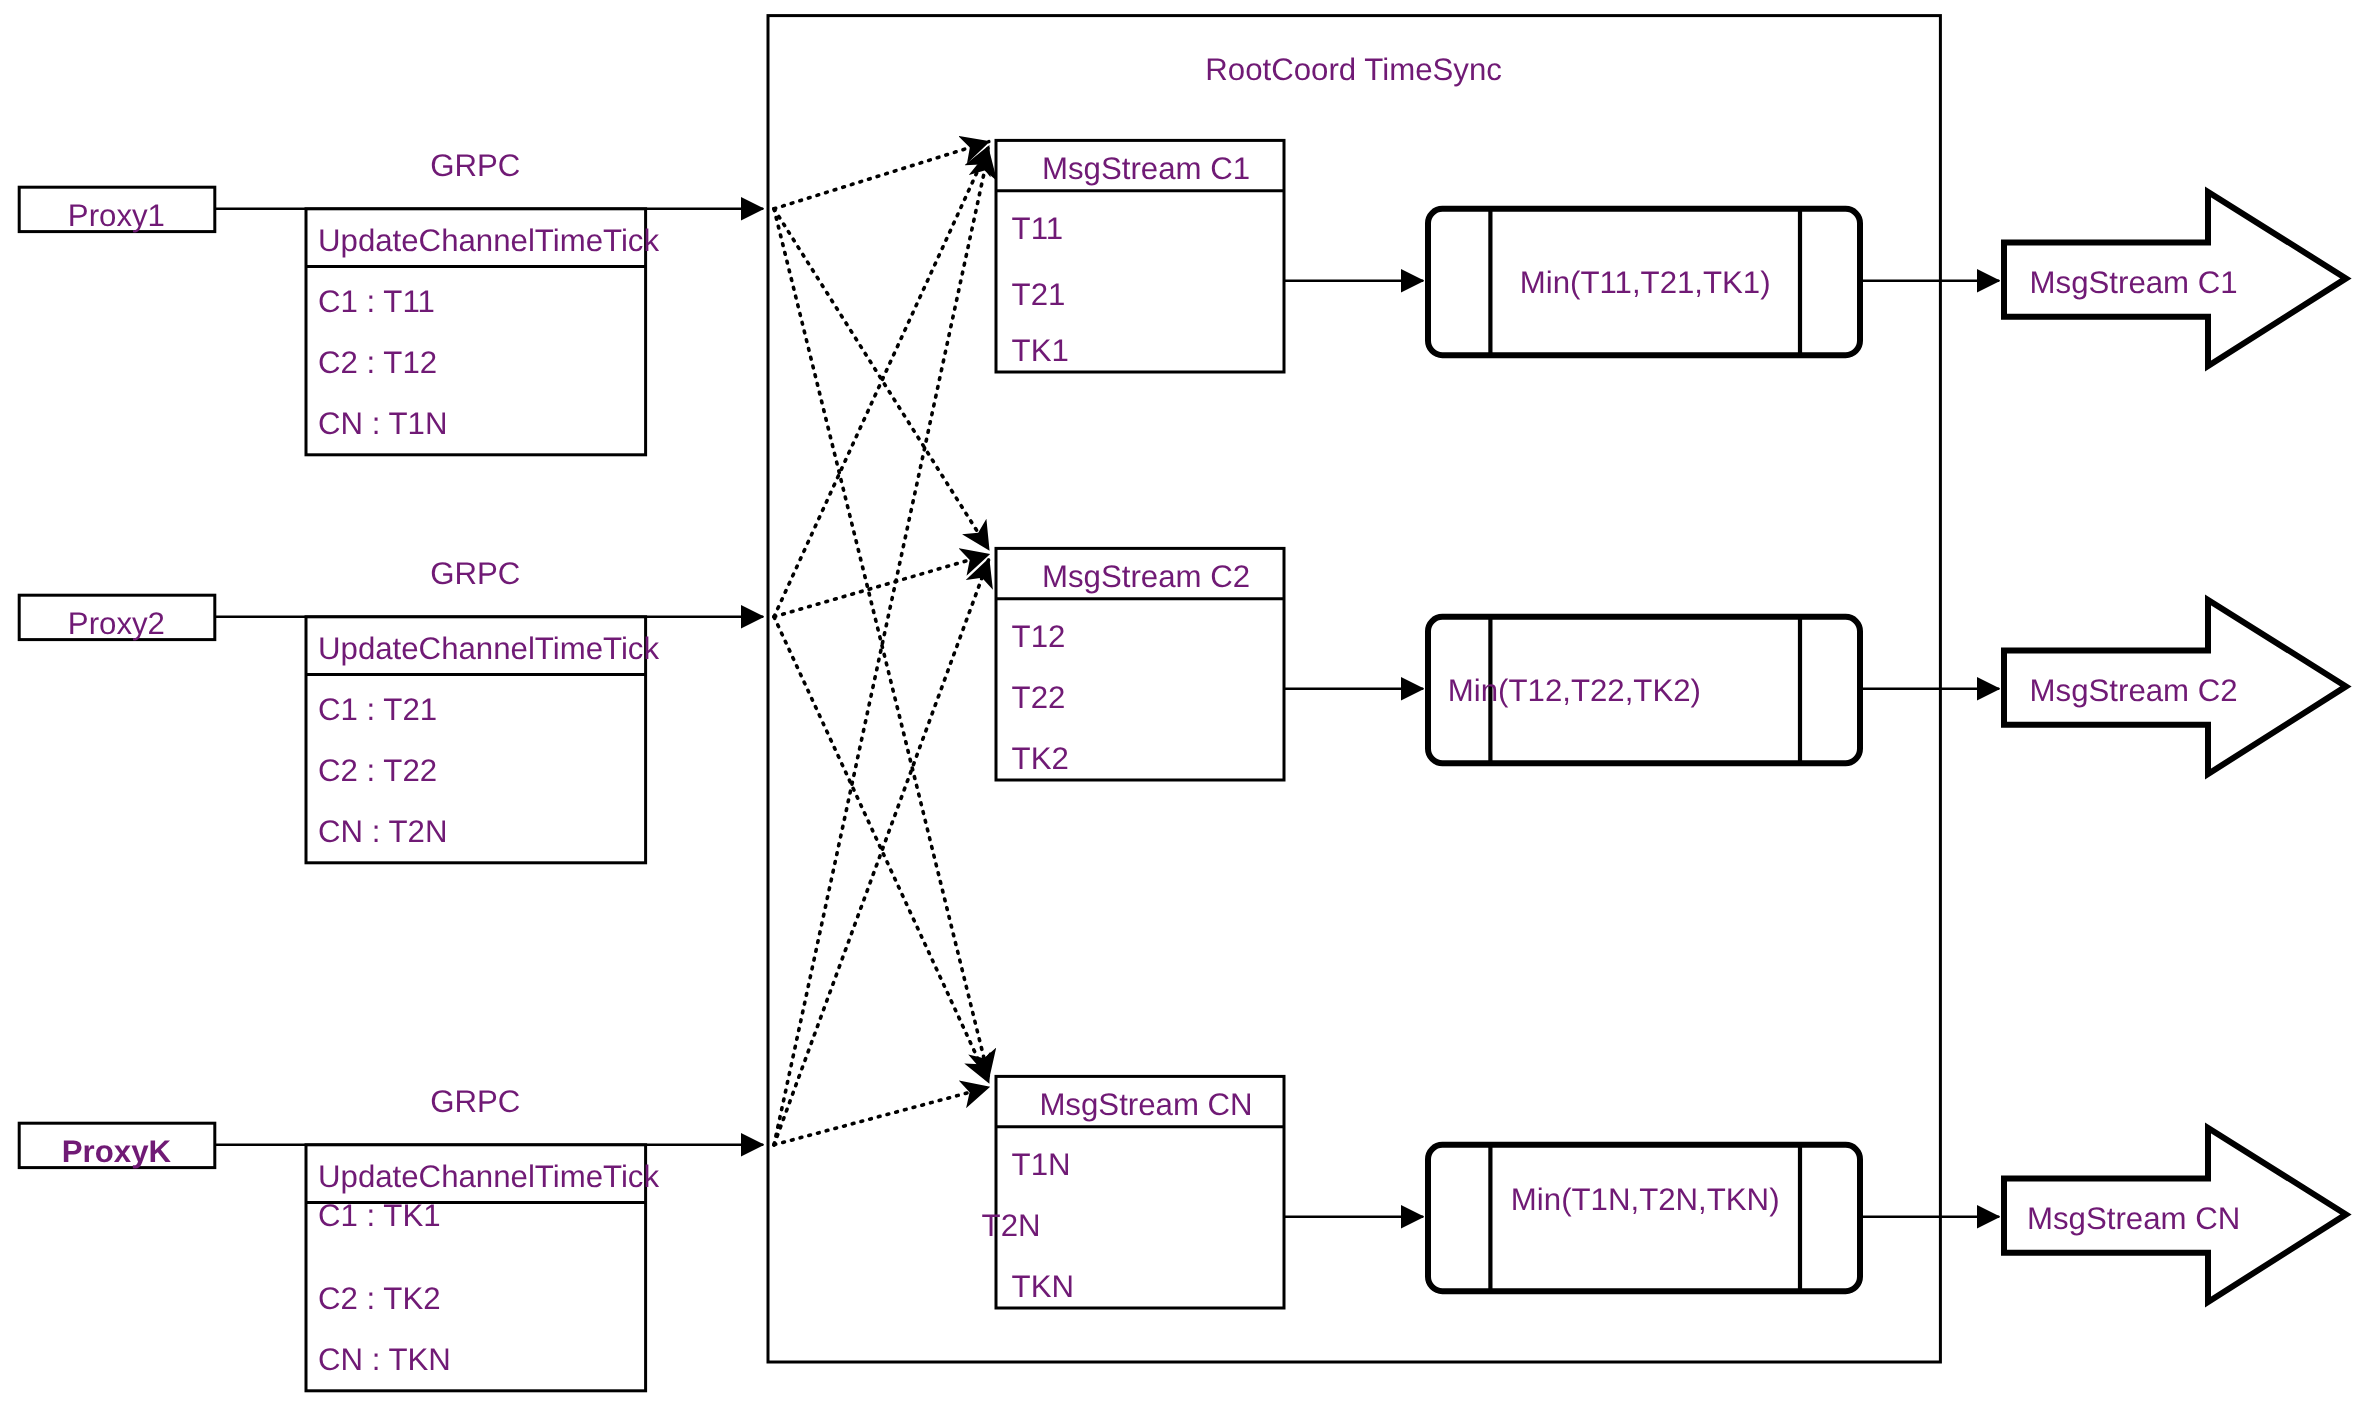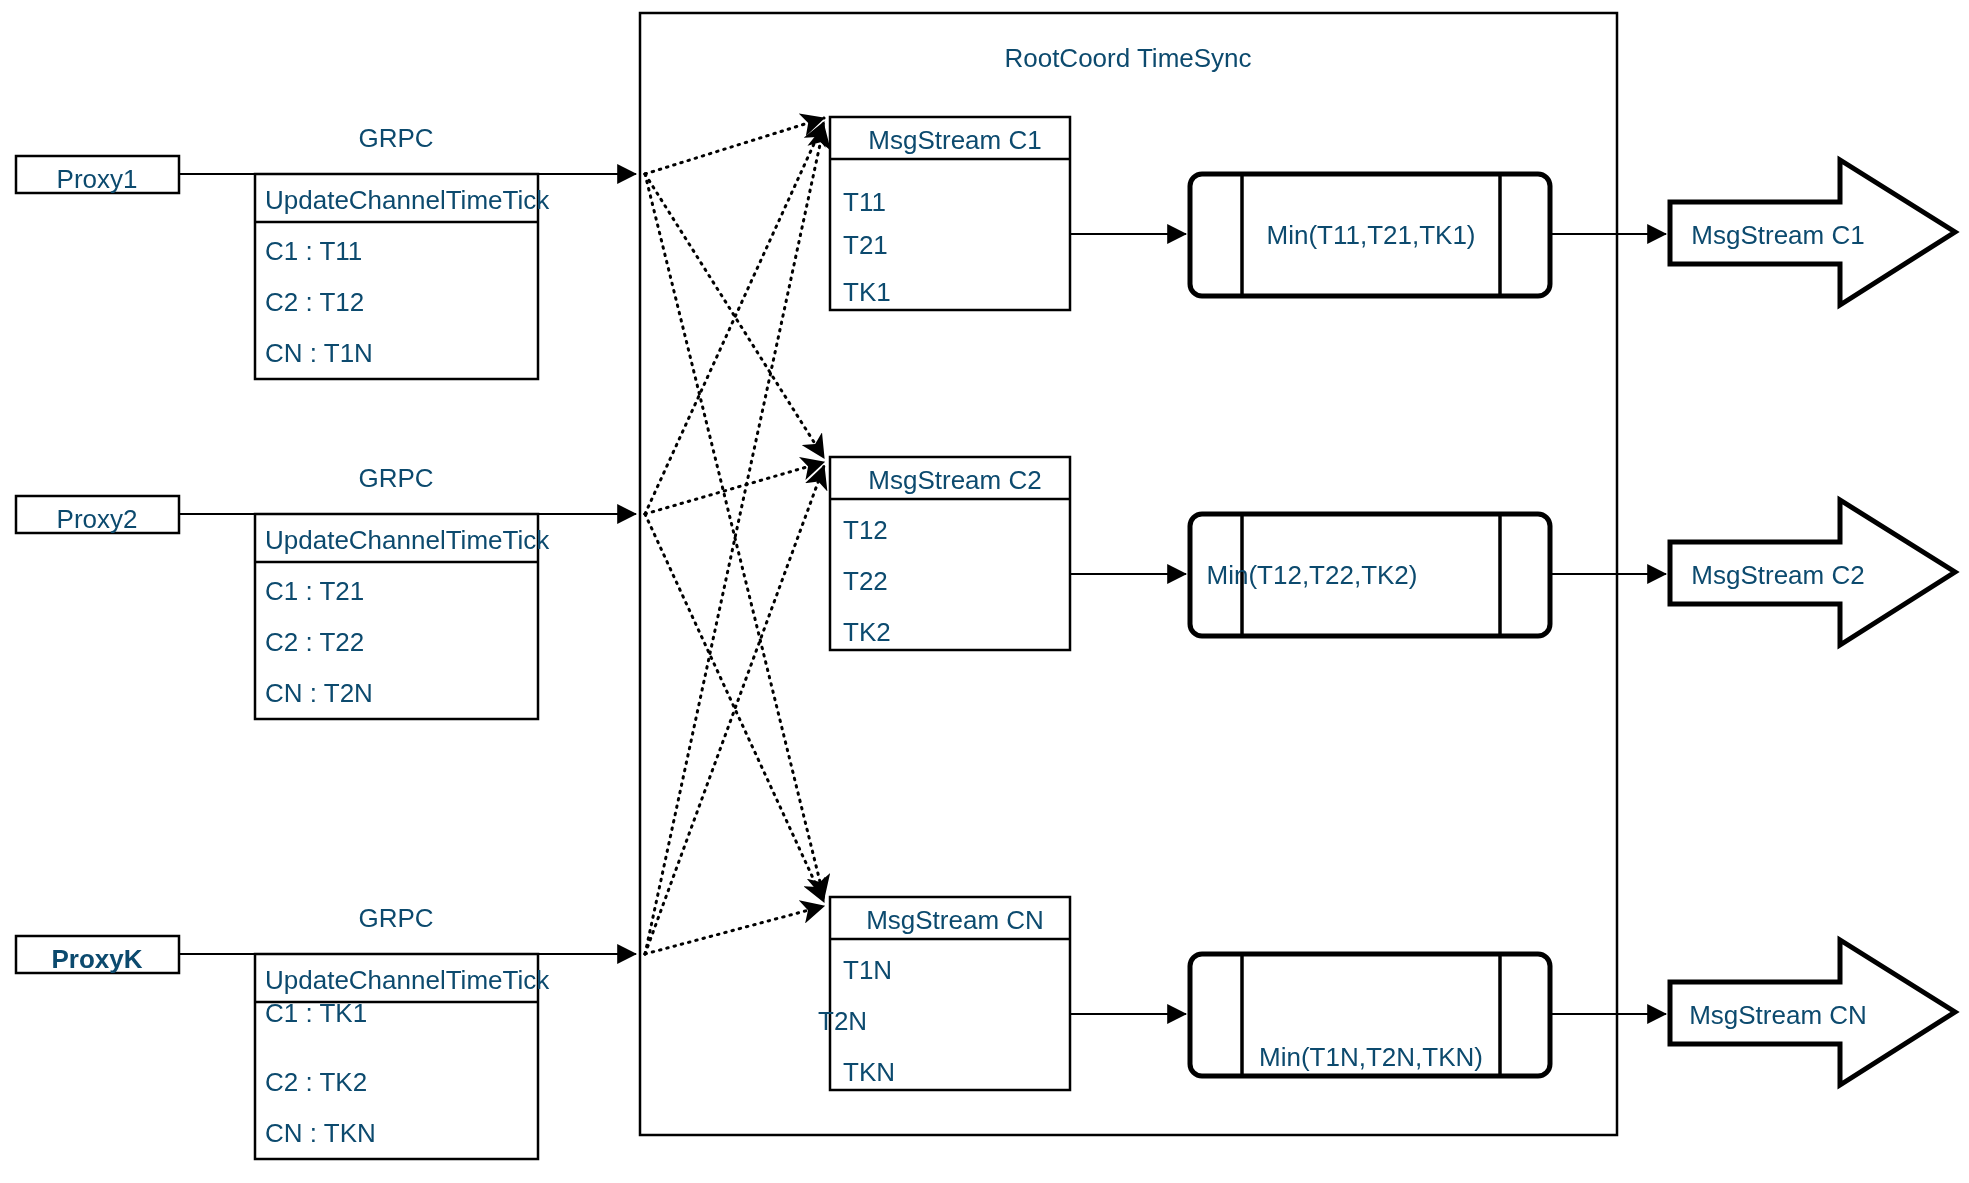--- a/index.html
+++ b/index.html
@@ -22,21 +22,21 @@
     top: 0;
     width: 1969px;
     height: 1183px;
     pointer-events: none;
   }
   svg.layer * { pointer-events: auto; }
 
   .txt {
     position: absolute;
     font-family: "Liberation Sans", sans-serif;
-    color: #0c4a6e;
+    color: #701a75;
     white-space: nowrap;
     line-height: 1;
   }
   .t-center { text-align: center; transform: translateX(-50%); }
   .f26 { font-size: 26px; }
 </style>
 </head>
 <body>
 
 <div id="canvas">
@@ -129,33 +129,33 @@
   <div class="txt f26" style="left:265px; top:680px;">CN : T2N</div>
 
   <div class="txt f26 t-center" style="left:97px; top:946px;font-weight:bold;">ProxyK</div>
   <div class="txt f26 t-center" style="left:396px; top:905px;">GRPC</div>
   <div class="txt f26" style="left:265px; top:967px;">UpdateChannelTimeTick</div>
   <div class="txt f26" style="left:265px; top:1000px;">C1 :  TK1</div>
   <div class="txt f26" style="left:265px; top:1069px;">C2 :  TK2</div>
   <div class="txt f26" style="left:265px; top:1120px;">CN : TKN</div>
 
   <div class="txt f26 t-center" style="left:955px; top:127px;">MsgStream C1</div>
-  <div class="txt f26" style="left:843px; top:177px;margin-top:12px;">T11</div>
+  <div class="txt f26" style="left:843px; top:177px;">T11</div>
   <div class="txt f26" style="left:843px; top:232px;">T21</div>
   <div class="txt f26" style="left:843px; top:279px;">TK1</div>
   <div class="txt f26 t-center" style="left:1371px; top:222px;">Min(T11,T21,TK1)</div>
   <div class="txt f26 t-center" style="left:1778px; top:222px;">MsgStream C1</div>
 
   <div class="txt f26 t-center" style="left:955px; top:467px;">MsgStream C2</div>
   <div class="txt f26" style="left:843px; top:517px;">T12</div>
   <div class="txt f26" style="left:843px; top:568px;">T22</div>
   <div class="txt f26" style="left:843px; top:619px;">TK2</div>
   <div class="txt f26 t-center" style="left:1312px; top:562px;">Min(T12,T22,TK2)</div>
   <div class="txt f26 t-center" style="left:1778px; top:562px;">MsgStream C2</div>
 
   <div class="txt f26 t-center" style="left:955px; top:907px;">MsgStream CN</div>
   <div class="txt f26" style="left:843px; top:957px;">T1N</div>
   <div class="txt f26" style="left:818px; top:1008px;">T2N</div>
   <div class="txt f26" style="left:843px; top:1059px;">TKN</div>
-  <div class="txt f26 t-center" style="left:1371px; top:1044px;">Min(T1N,T2N,TKN)</div>
+  <div class="txt f26 t-center" style="left:1371px; top:986px;">Min(T1N,T2N,TKN)</div>
   <div class="txt f26 t-center" style="left:1778px; top:1002px;">MsgStream CN</div>
 
 </div>
 
 </body></html>

